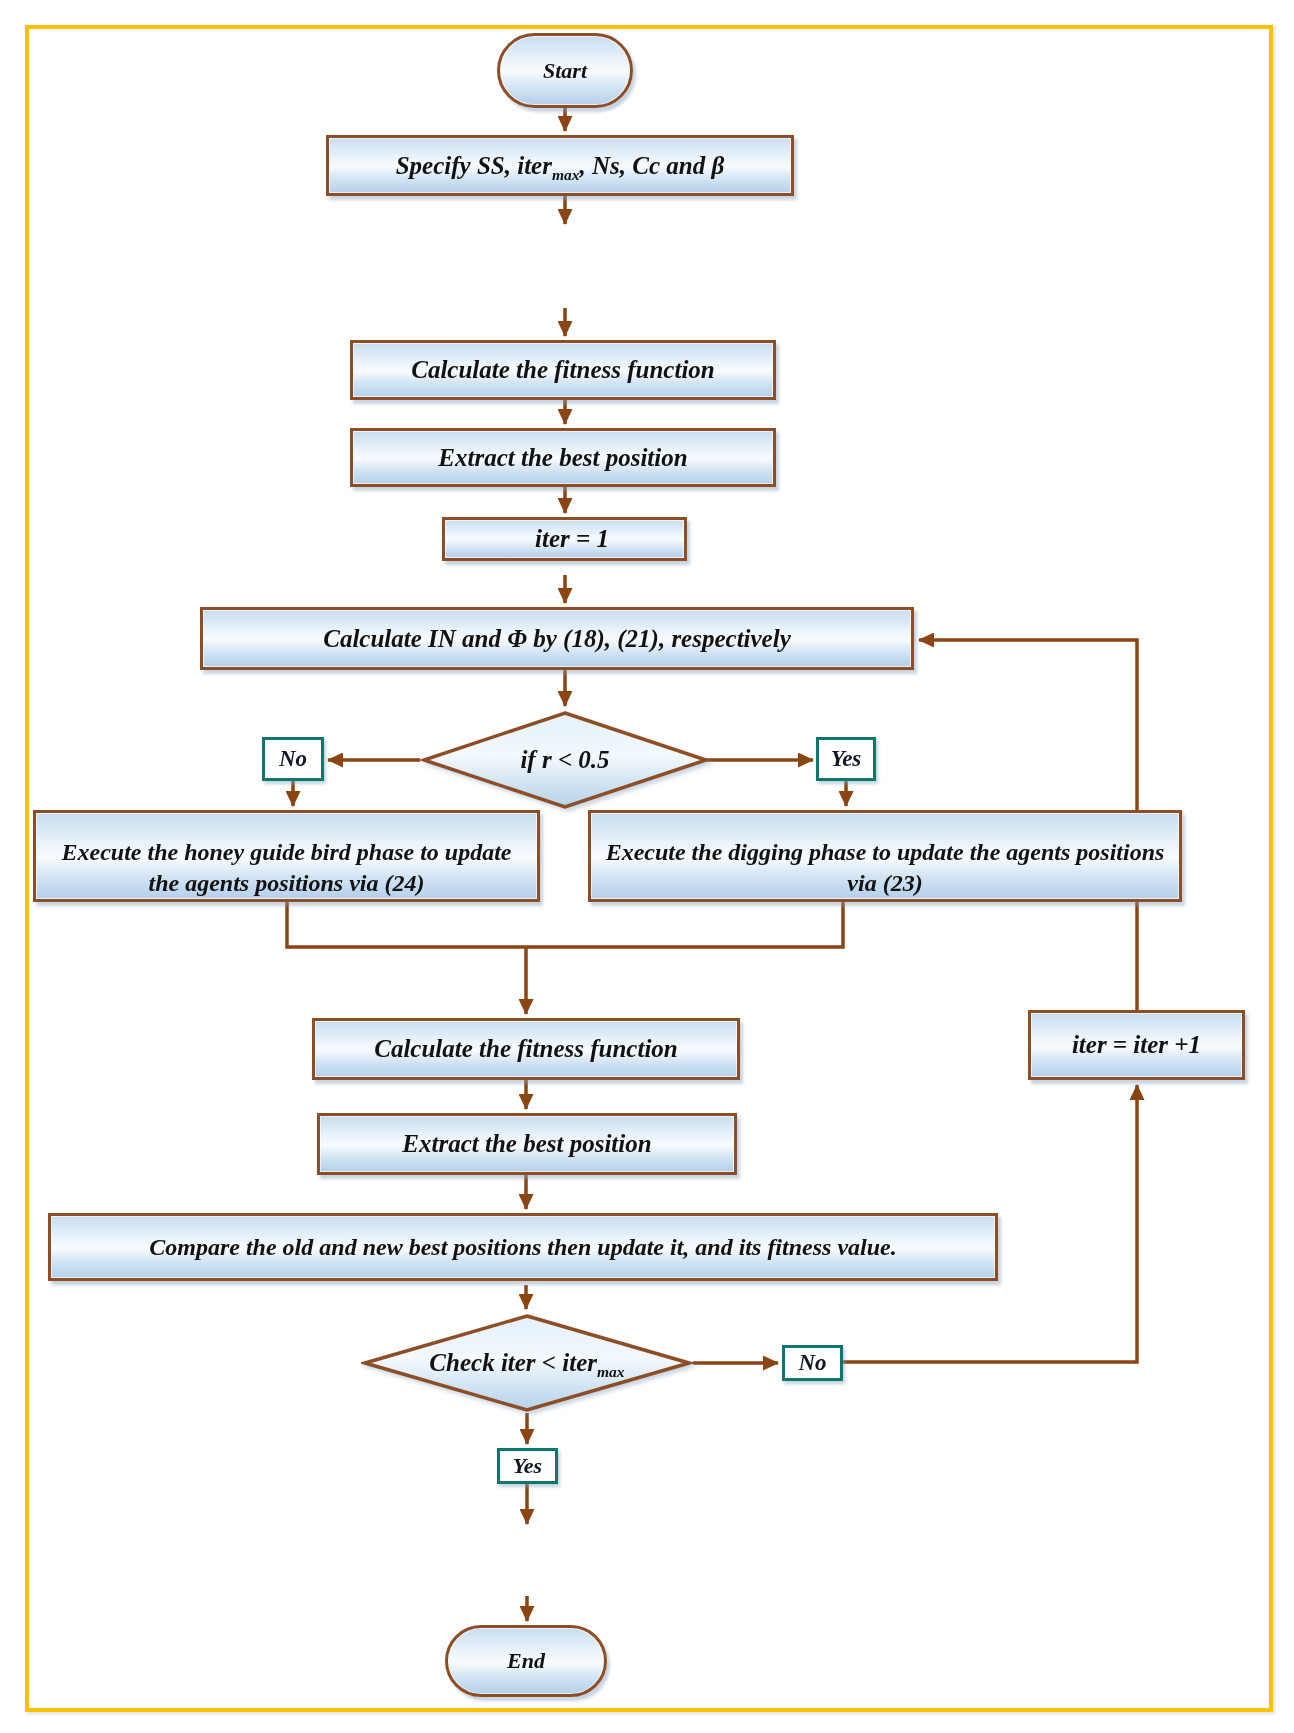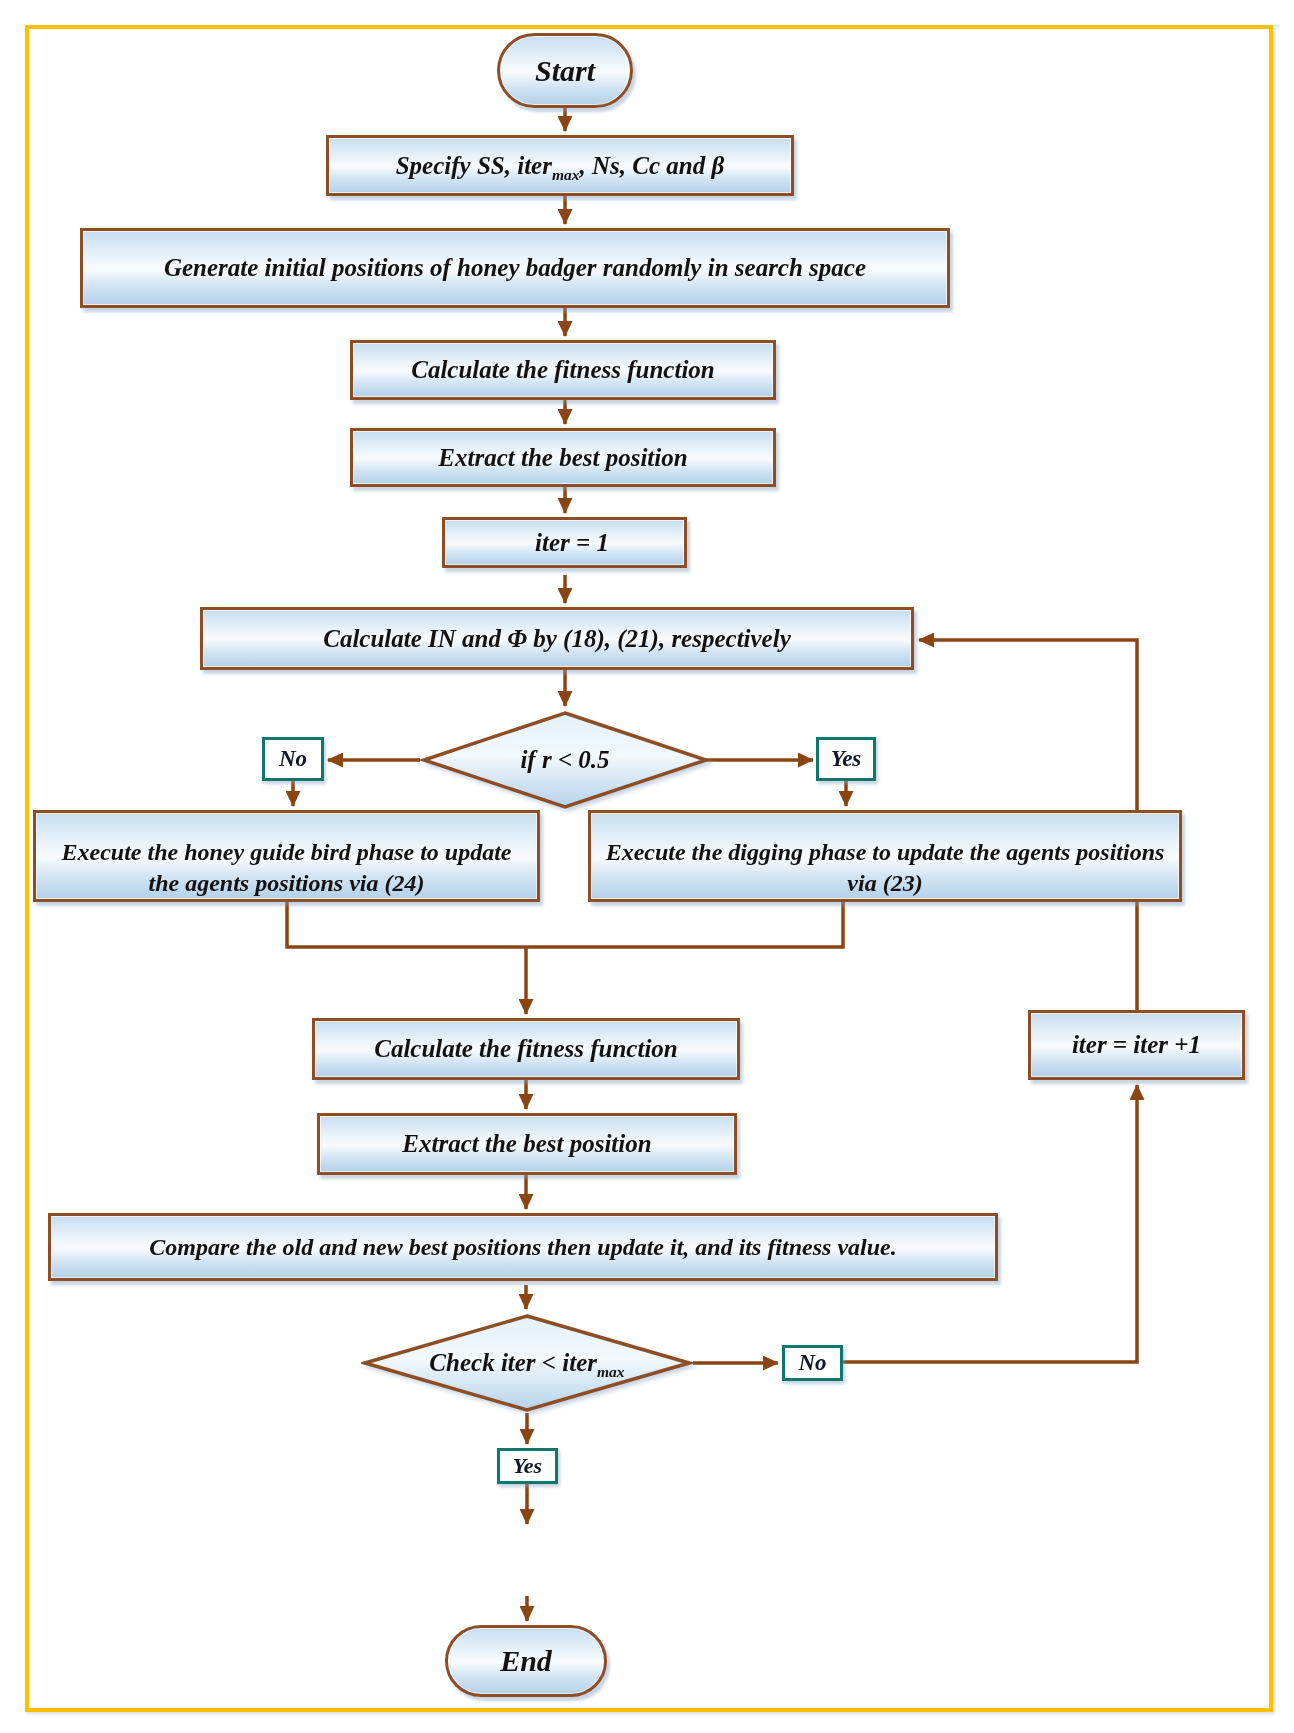--- a/index.html
+++ b/index.html
@@ -25,21 +25,21 @@
   .oval{border-radius:40px;}
   .lbl{
     border:3px solid #0f766e;background:#ffffff;
     box-shadow:2px 3px 3px rgba(140,165,190,.5);
     color:#101828;
   }
   .diamond{background:transparent;border:none;box-shadow:none;padding:0;}
   .diamond svg{position:absolute;left:0;top:0;}
   .dlabel{position:relative;z-index:3;}
   sub{font-size:0.62em;line-height:0;}
-  .fs27{font-size:30px;} .fs25{font-size:25px;} .fs24{font-size:24px;}
+  .fs27{font-size:22px;} .fs25{font-size:25px;} .fs24{font-size:24px;}
   .fs23{font-size:23px;} .fs22{font-size:22px;}
   .twoline{line-height:1.3;padding:0 14px;align-items:flex-end;}
 </style>
 </head>
 <body>
 
 <div class="canvas">
 
   <div class="frame"></div>
 
@@ -81,33 +81,30 @@
   </svg>
 
   <div class="node box oval fs27" style="left:497px;top:33px;width:136px;height:75px;">
     <span>Start</span>
   </div>
 
   <div class="node box fs25" style="left:326px;top:135px;width:468px;height:61px;">
     <span><span>Specify SS, iter</span><sub>max</sub><span>, Ns, Cc and β</span></span>
   </div>
 
-  <div class="node box fs25" style="left:80px;top:228px;width:870px;height:80px;">
-    <span>Generate initial positions of honey badger randomly in search space</span>
-  </div>
 
   <div class="node box fs25" style="left:350px;top:340px;width:426px;height:60px;">
     <span>Calculate the fitness function</span>
   </div>
 
   <div class="node box fs25" style="left:350px;top:428px;width:426px;height:59px;">
     <span>Extract the best position</span>
   </div>
 
-  <div class="node box fs25" style="left:442px;top:517px;width:245px;height:51px;padding-left:15px;">
+  <div class="node box fs25" style="left:442px;top:517px;width:245px;height:44px;padding-left:15px;">
     <span>iter = 1</span>
   </div>
 
   <div class="node box fs25" style="left:200px;top:607px;width:714px;height:63px;">
     <span>Calculate IN and Φ by (18), (21), respectively</span>
   </div>
 
   <div class="node diamond fs25" style="left:420px;top:710px;width:290px;height:100px;">
     <svg width="290" height="100" style="filter:drop-shadow(3px 3px 2px rgba(130,160,190,.45));">
       <polygon points="145,3 286,50 145,97 4,50" fill="url(#dg)" stroke="#8D4E26" stroke-width="3.5"></polygon>

